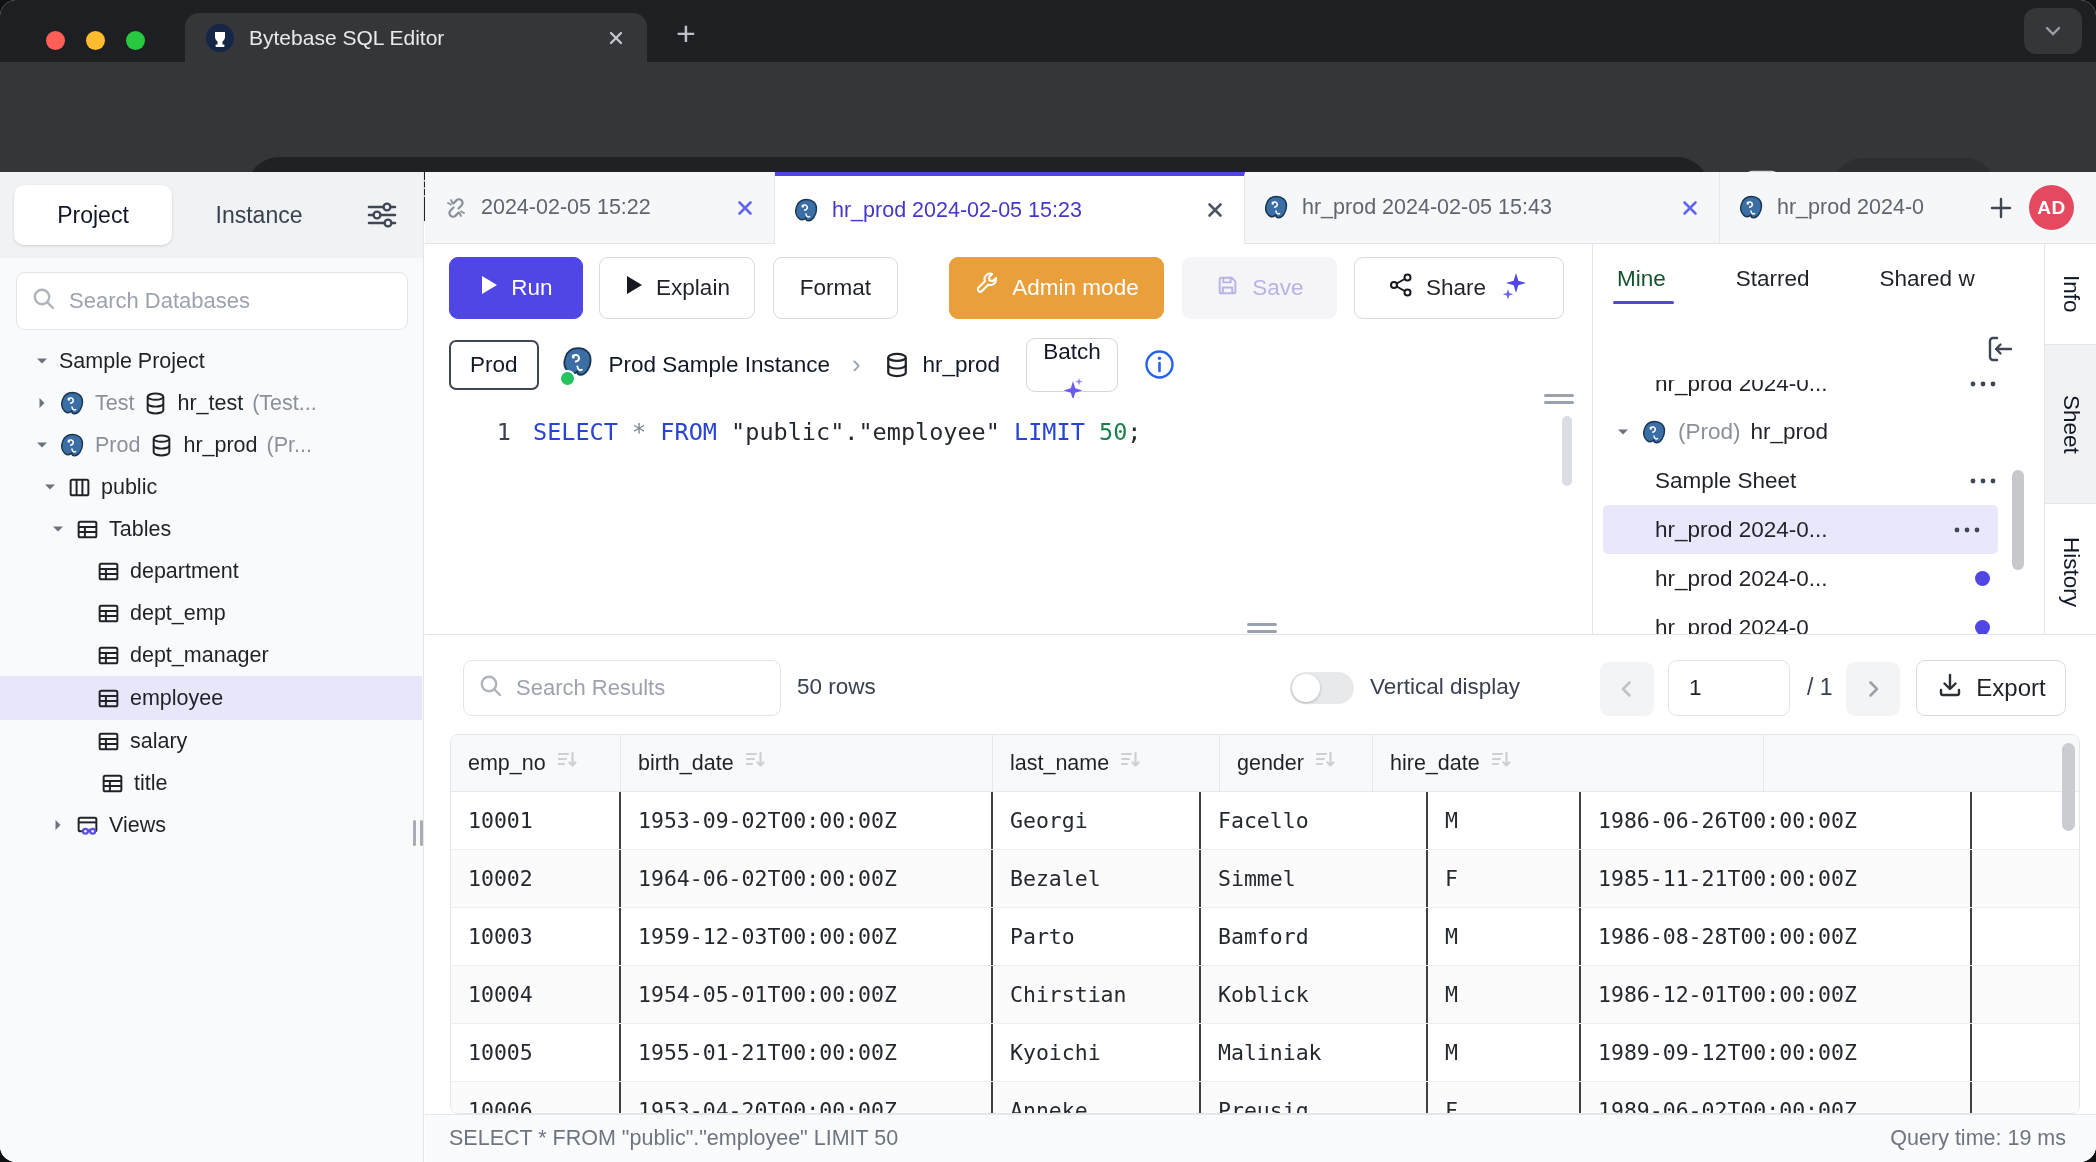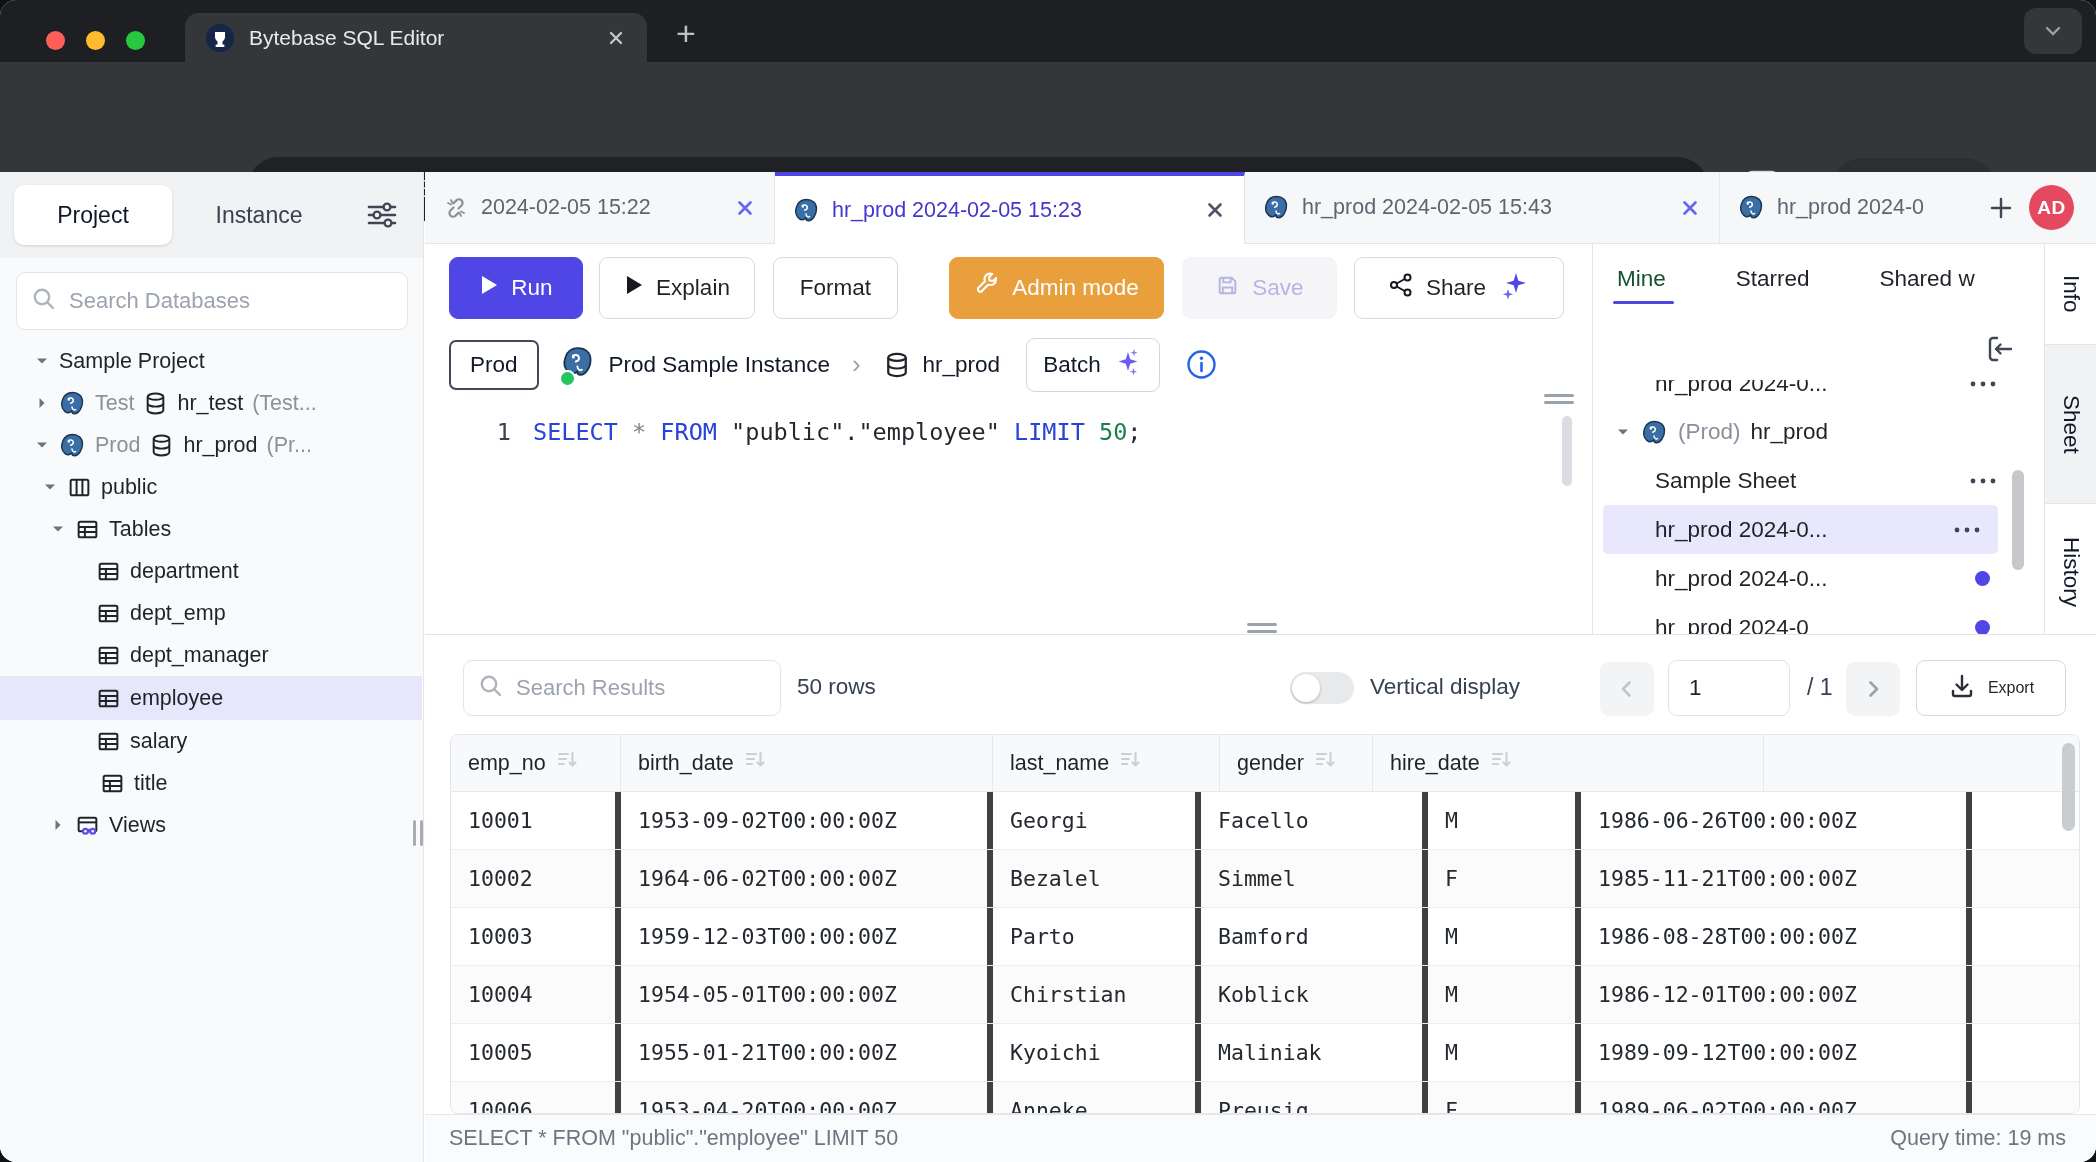--- a/index.html
+++ b/index.html
@@ -66,21 +66,21 @@
   .btn.share{width:210px;margin-left:17px;}
   
   .crumb{position:absolute;left:425px;top:331px;width:1167px;height:67px;display:flex;align-items:center;background:#fff;font-size:22.5px;color:#111827;}
   .envbadge{border:2px solid #3f4754;border-radius:7px;height:46px;padding:0 19px;display:flex;align-items:center;margin-left:24px;}
   .pgwrap{position:relative;display:flex;margin-left:22px;}
   .pgwrap .gdot{position:absolute;left:-2px;bottom:-2px;width:13px;height:13px;border-radius:50%;background:var(--green,#23c55e);border:2px solid #fff;}
   .crumb .iname{margin-left:14px;}
   .crumb .sep{margin-left:22px;color:#9aa3ad;font-size:26px;}
   .crumb .dbic{margin-left:22px;display:flex;}
   .crumb .dbname{margin-left:12px;}
-  .batchbtn{margin-left:26px;height:52px;border:1.5px solid #d3d6db;border-radius:9px;display:flex;align-items:center;gap:10px;padding:0 16px;}
+  .batchbtn{margin-left:26px;height:52px;border:1.5px solid #d3d6db;border-radius:9px;display:flex;align-items:center;gap:10px;padding:0 16px;flex-direction:column;}
   .crumb .infoi{margin-left:26px;display:flex;}
   
   .sqled{position:absolute;left:425px;top:398px;width:1167px;height:236px;background:#fff;font-size:23.5px;}
   .sqlline{position:absolute;top:12px;left:0;right:0;height:44px;display:flex;align-items:center;}
   .lnum{width:86px;text-align:right;color:#394150;flex:none;}
   .code{margin-left:22px;white-space:pre;}
   .tk-kw{color:#2743d8;} .tk-op{color:#7d8590;} .tk-num{color:#1a7f4b;} .tk-plain{color:#24292f;}
   .ed-grip{position:absolute;left:1119px;top:-4px;display:flex;flex-direction:column;gap:4px;}
   .ed-grip i{width:30px;height:3px;background:#9aa3ad;border-radius:2px;}
   .ed-thumb{position:absolute;left:1137px;top:18px;width:10px;height:70px;background:#dadde1;border-radius:5px;}
@@ -120,30 +120,30 @@
   .rowcount{position:absolute;left:372px;top:32px;font-size:22.5px;color:#374151;}
   .toggle{position:absolute;left:865px;top:30px;width:64px;height:32px;border-radius:16px;background:#e7e9eb;}
   .toggle i{position:absolute;left:2px;top:2px;width:28px;height:28px;border-radius:50%;background:#fff;box-shadow:0 1px 3px rgba(0,0,0,.25);}
   .toglabel{position:absolute;left:945px;top:32px;font-size:22.5px;color:#374151;}
   .pagbtn{position:absolute;top:20px;width:54px;height:54px;background:#f3f4f6;border-radius:9px;display:flex;align-items:center;justify-content:center;}
   .pagbtn.prev{left:1175px;} .pagbtn.next{left:1421px;}
   .pageinput{position:absolute;left:1243px;top:18px;width:122px;height:56px;border:1.5px solid #dfe2e6;border-radius:9px;box-sizing:border-box;}
   .pageinput input{width:100%;height:100%;border:0;outline:0;border-radius:9px;font-size:22.5px;color:#1f2328;padding:0 0 0 20px;box-sizing:border-box;font-family:"Liberation Sans",sans-serif;}
   .pagetotal{position:absolute;left:1382px;top:32px;font-size:23px;color:#374151;}
   .exportbtn{position:absolute;left:1491px;top:18px;width:150px;height:56px;border:1.5px solid #d6d9de;border-radius:9px;
-             display:flex;align-items:center;justify-content:center;gap:12px;font-size:16px;color:#1f2328;box-sizing:border-box;}
+             display:flex;align-items:center;justify-content:center;gap:12px;font-size:24px;color:#1f2328;box-sizing:border-box;}
   .rtable{position:absolute;left:25px;top:92px;width:1630px;height:380px;border:1.5px solid #e3e5e8;border-radius:8px;
           overflow:hidden;box-sizing:border-box;}
   .thead{display:flex;height:57px;background:#f8f9fb;border-bottom:1px solid #e6e8eb;box-sizing:border-box;}
   .hc{display:flex;align-items:center;gap:10px;padding-left:17px;border-right:1px solid #e6e8eb;box-sizing:border-box;
       font-size:21.5px;color:#1f2328;flex:none;}
   .hc.last{flex:1;border-right:0;}
   .trr{display:flex;height:58px;border-bottom:1px solid #eceef1;box-sizing:border-box;background:#fff;}
   .trr.alt{background:#fbfbfc;}
-  .td{display:flex;align-items:center;padding-left:17px;border-right:6px solid #404040;box-sizing:border-box;
+  .td{display:flex;align-items:center;padding-left:17px;border-right:2px solid #404040;box-sizing:border-box;
       font-size:21.5px;color:#24292f;flex:none;font-family:"DejaVu Sans Mono",monospace;white-space:nowrap;overflow:hidden;}
   .td.last{flex:1;border-right:0;}
   .rt-thumb{position:absolute;right:4px;top:8px;width:13px;height:88px;background:#c9ccd0;border-radius:7px;}
   
   .status{position:absolute;left:425px;bottom:0;right:0;height:48px;background:#fafbfc;border-top:1px solid #e5e7ea;
           display:flex;align-items:center;justify-content:space-between;padding:0 30px 0 24px;font-size:21.5px;color:#6e7581;box-sizing:border-box;}
 </style>
 </head>
 <body>
 

